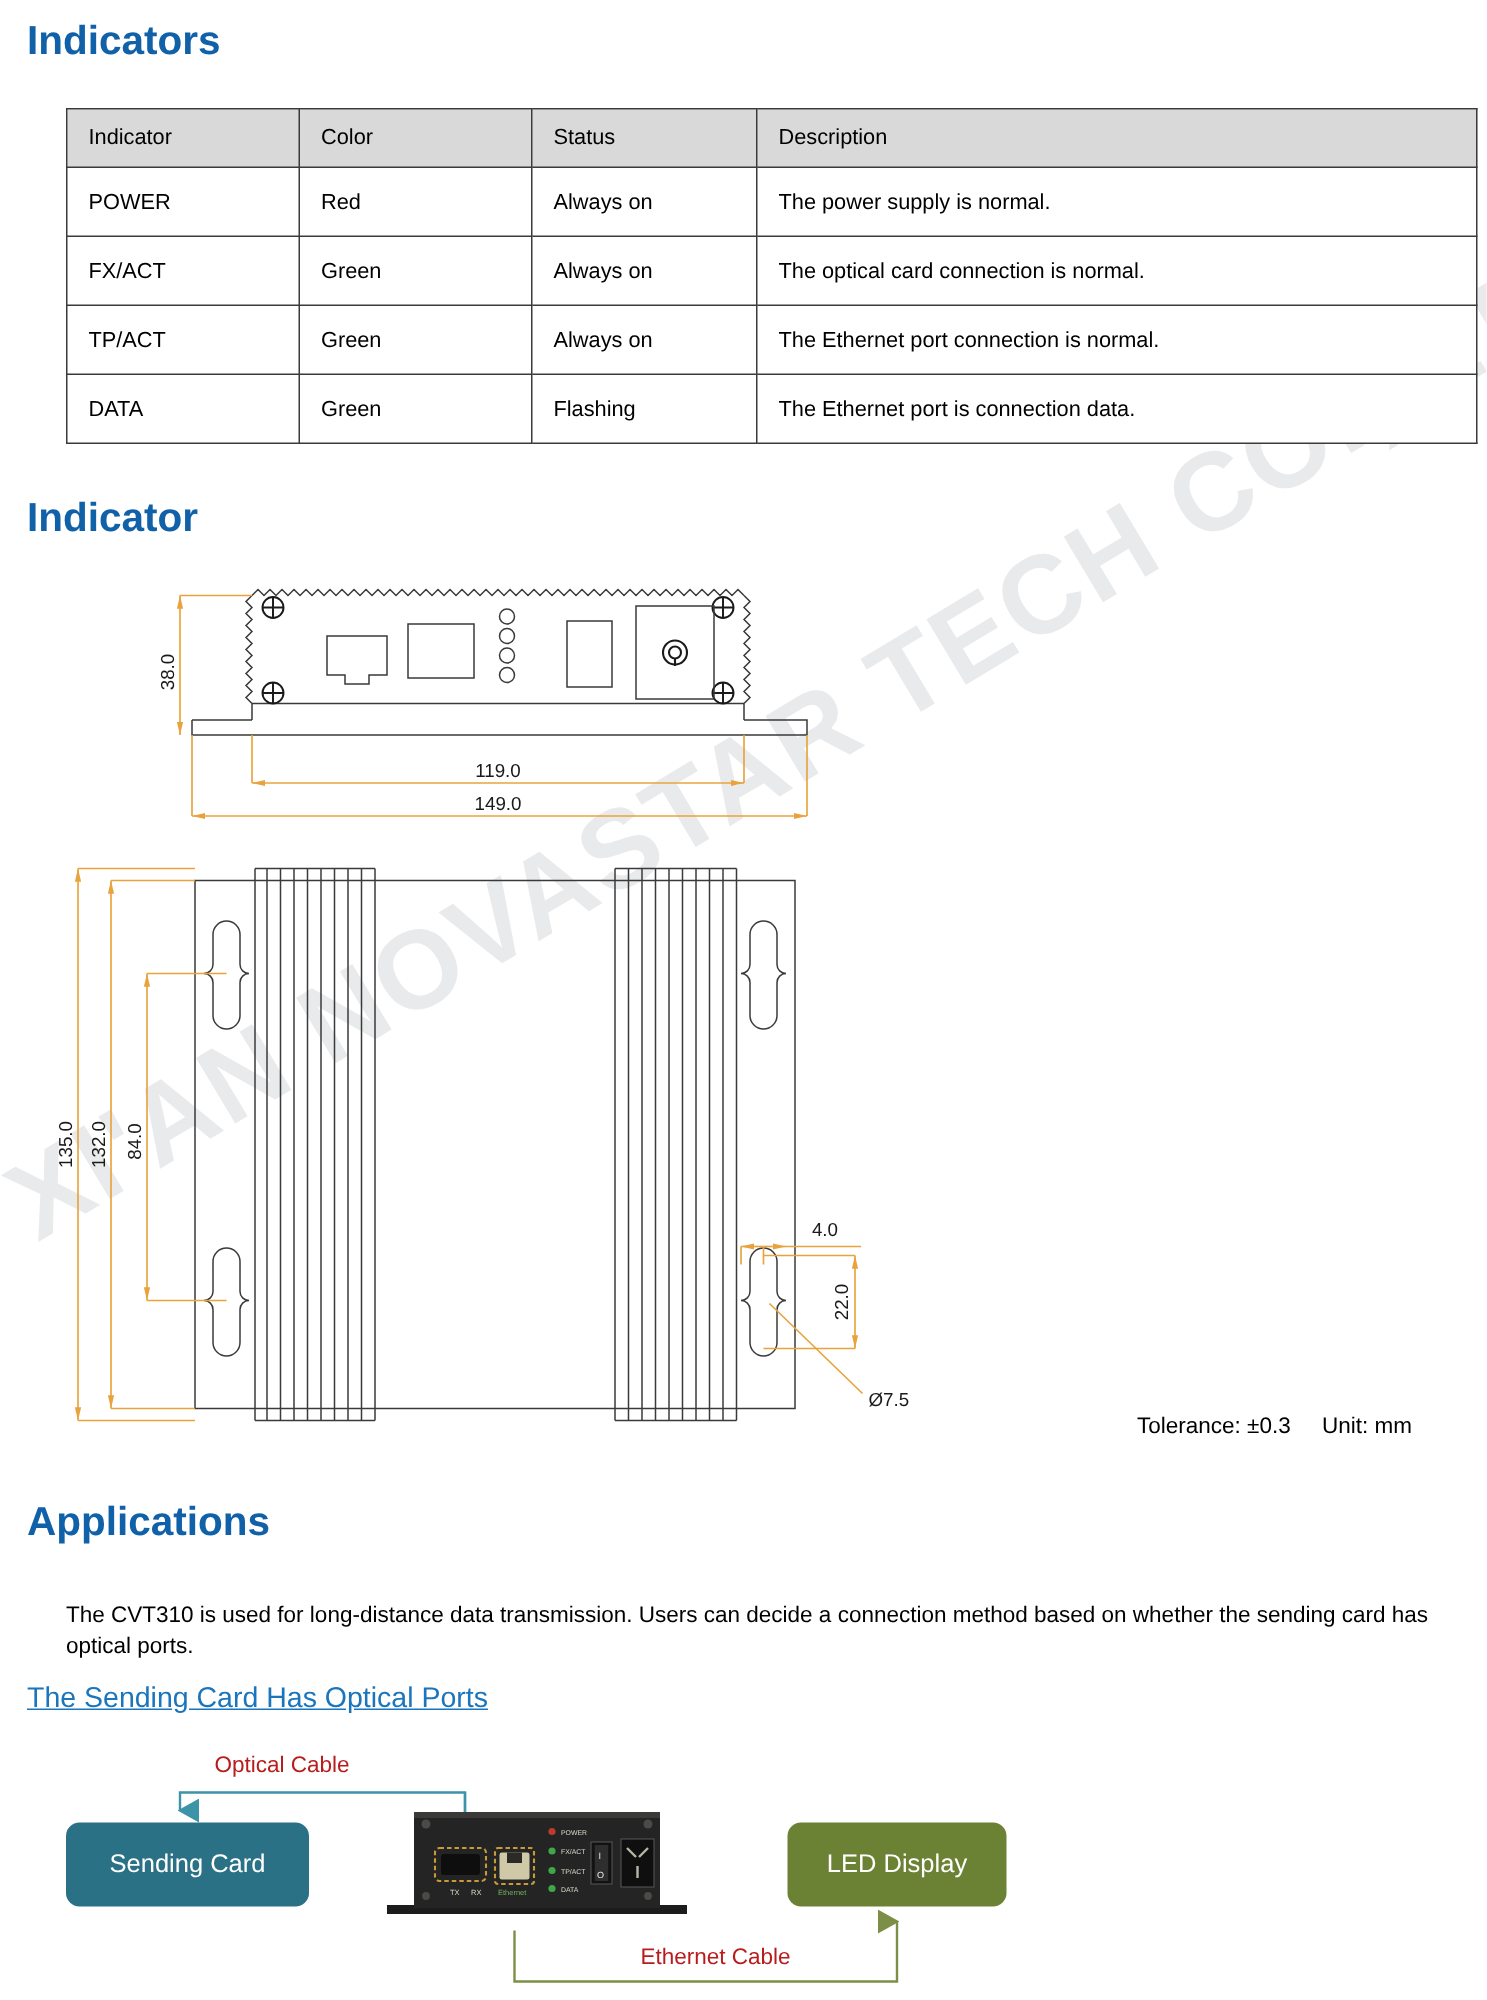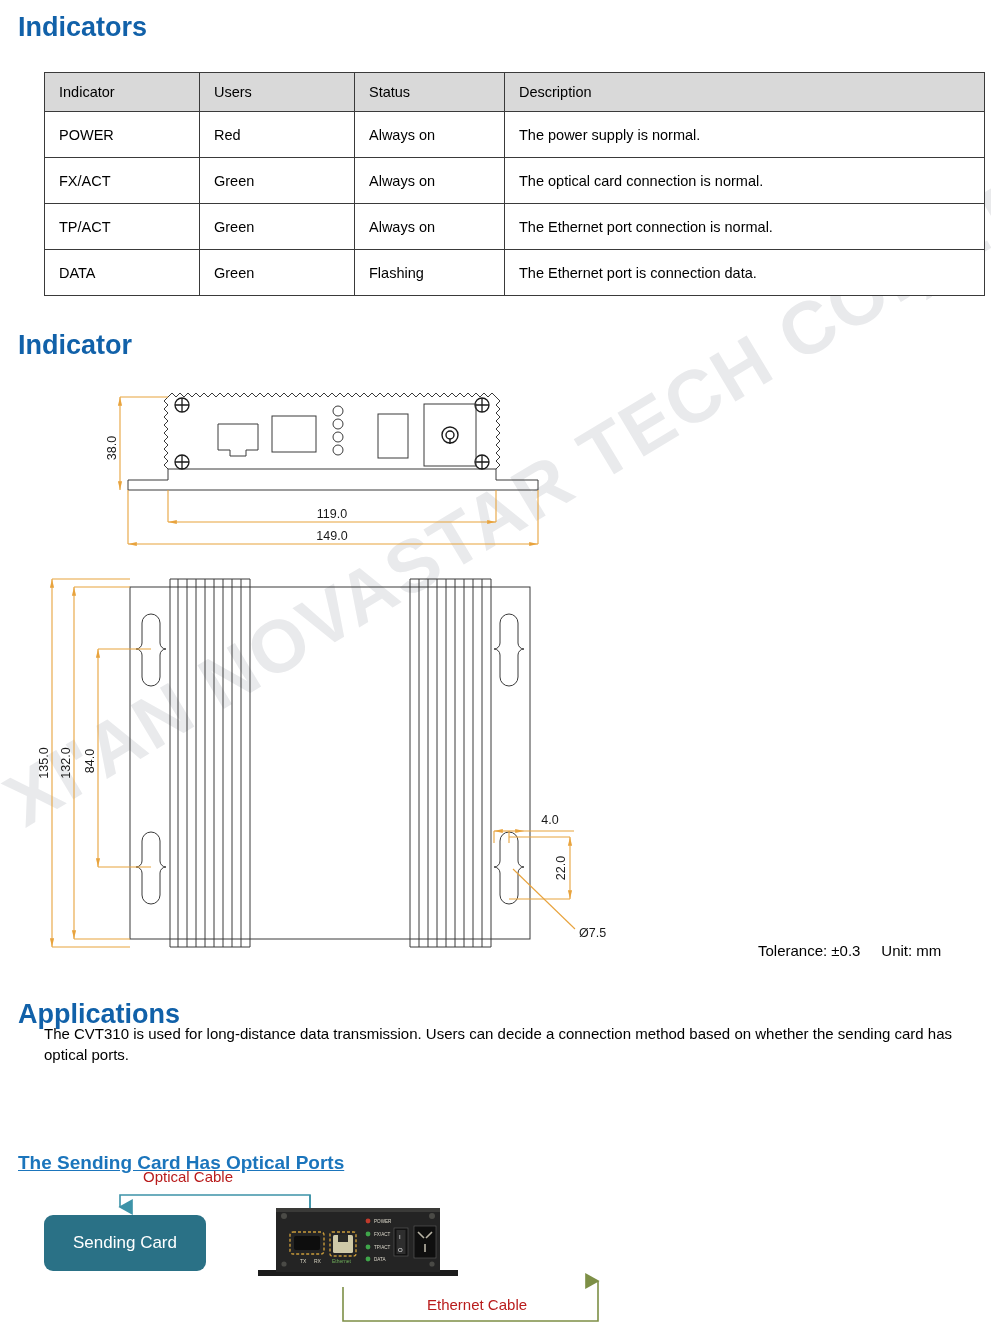--- a/index.html
+++ b/index.html
@@ -93,36 +93,35 @@
     top: 942px;
     font-size: 15px;
     z-index: 10;
     white-space: pre;
   }
 
   
   #applications-paragraph {
     position: absolute;
     left: 44px;
-    top: 1023px;
+    top: 1066px;
     width: 930px;
     font-size: 15px;
     line-height: 21px;
     z-index: 10;
   }
   #subheading-optical {
     position: absolute;
     left: 18px;
     top: 1122px;
     font-size: 19px;
-    font-weight: bold;
+    font-weight: normal;
     color: #1b75bc;
     text-decoration: underline;
     z-index: 10;
-    margin-top: 30px;
   }
 
   
   #app-diagram {
     position: absolute;
     left: 0px;
     top: 1155px;
     width: 720px;
     height: 178px;
     z-index: 10;
@@ -169,21 +168,21 @@
 <div id="watermark">
   <div class="wm-text">XI'AN NOVASTAR TECH CO., LTD.</div>
 </div>
 
 <div class="h1" id="heading-indicators">Indicators</div>
 
 <table id="indicators-table">
   <thead>
     <tr>
       <th class="col-ind">Indicator</th>
-      <th class="col-col">Users</th>
+      <th class="col-col">Color</th>
       <th class="col-sta">Status</th>
       <th>Description</th>
     </tr>
   </thead>
   <tbody>
     <tr>
       <td>POWER</td>
       <td>Red</td>
       <td>Always on</td>
       <td>The power supply is normal.</td>
@@ -406,20 +405,23 @@
 <div id="applications-paragraph">The CVT310 is used for long-distance data transmission. Users can decide a connection method based on whether the sending card has optical ports.</div>
 
 <div id="subheading-optical">The Sending Card Has Optical Ports</div>
 
 <div id="app-diagram">
 
   <div class="app-box" id="box-sending-card">
     <span>Sending Card</span>
   </div>
 
+  <div class="app-box" id="box-led-display">
+    <span>LED Display</span>
+  </div>
 
   <div class="cable-label" id="label-optical-cable">Optical Cable</div>
   <div class="cable-label" id="label-ethernet-cable">Ethernet Cable</div>
 
   <svg width="720" height="178" style="position:absolute;left:0;top:0;">
     <defs>
       <marker id="arrTealDown" markerWidth="10" markerHeight="9" refX="5" refY="8" orient="auto">
         <polygon points="5,9 0,0 10,0" fill="#3d93a8"></polygon>
       </marker>
       <marker id="arrOliveUp" markerWidth="10" markerHeight="9" refX="5" refY="8" orient="auto">

